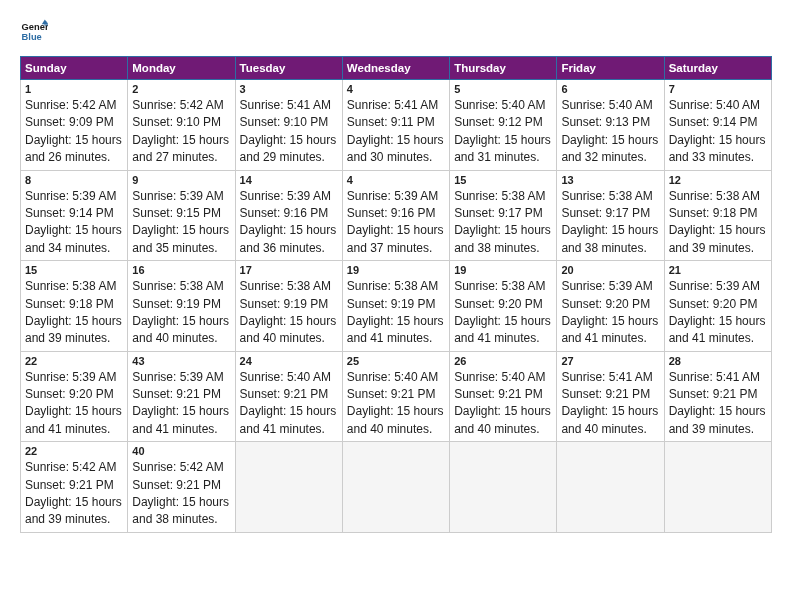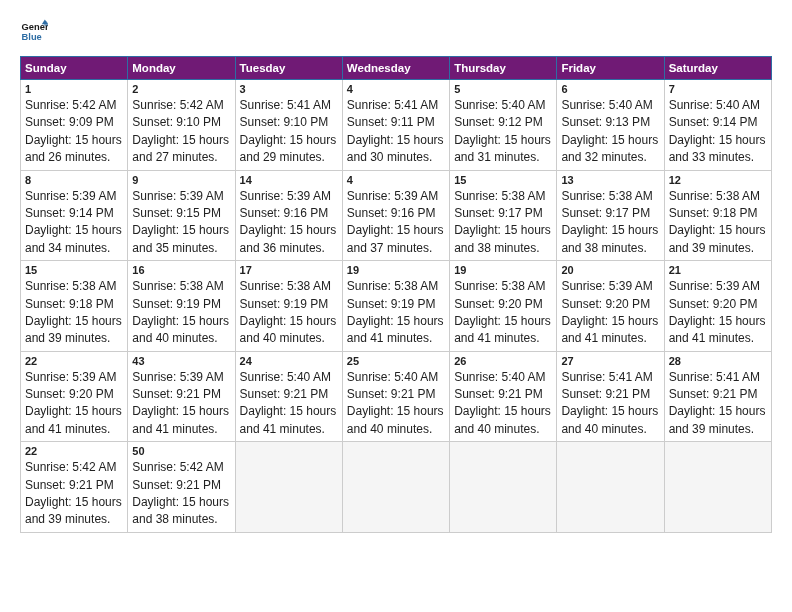--- a/index.html
+++ b/index.html
@@ -317,21 +317,21 @@
         </tr>
         <tr class="last-row">
           <td>
             <span class="day-num">22</span>
             <div class="day-info" style="white-space: pre-line;">Sunrise: 5:42 AM
 Sunset: 9:21 PM
 Daylight: 15 hours
 and 39 minutes.</div>
           </td>
           <td>
-            <span class="day-num">50</span>
+            <span class="day-num">40</span>
             <div class="day-info" style="white-space: pre-line;">Sunrise: 5:42 AM
 Sunset: 9:21 PM
 Daylight: 15 hours
 and 38 minutes.</div>
           </td>
           <td class="empty"></td>
           <td class="empty"></td>
           <td class="empty"></td>
           <td class="empty"></td>
           <td class="empty"></td>

